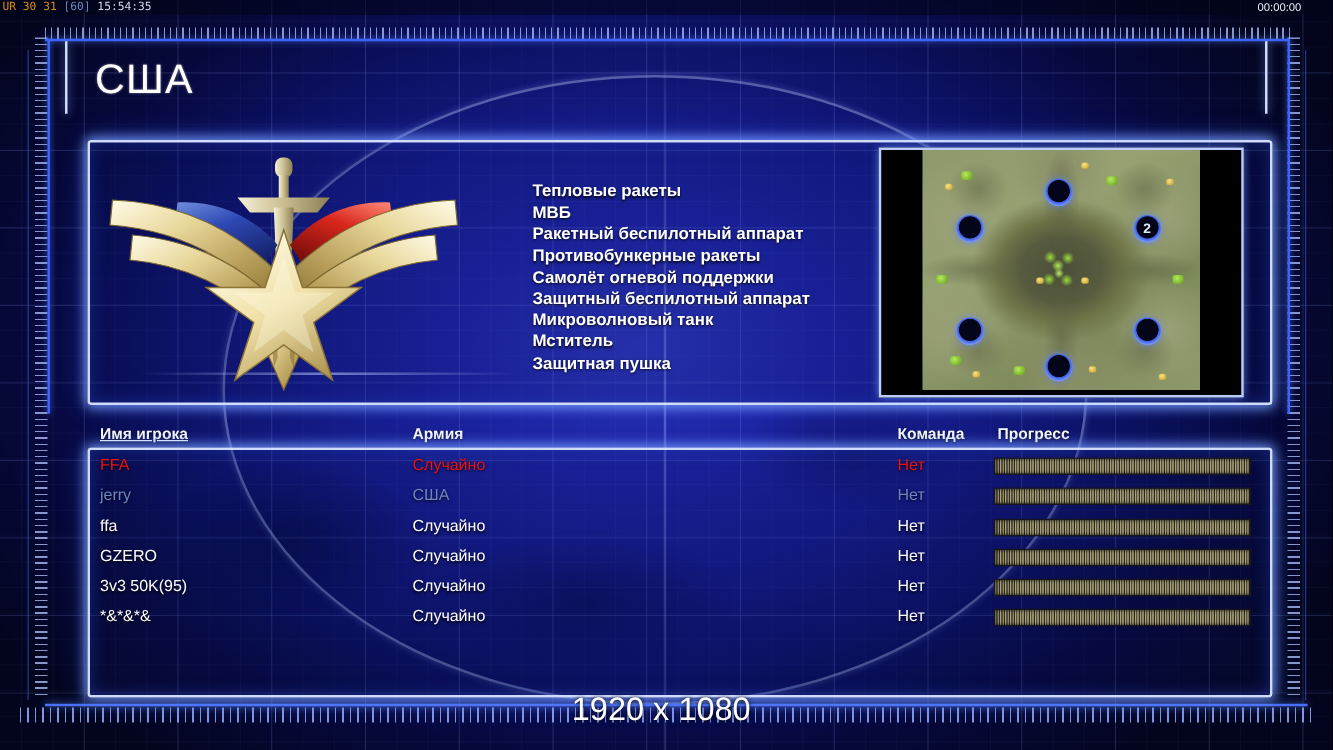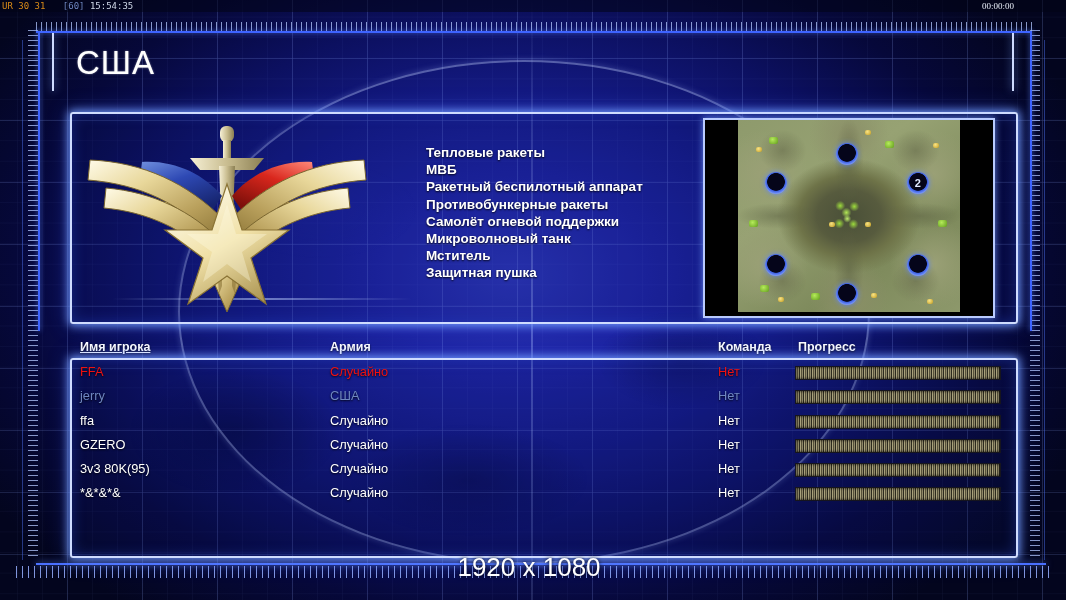--- a/index.html
+++ b/index.html
@@ -161,24 +161,24 @@
         #a9a27c 0 1px, #57513a 1px 2px, #8e8868 2px 3px, #2c2a1e 3px 4px),
       linear-gradient(to bottom,#6a6448,#312f22 55%,#6e6850);
     border:1px solid #16151e;
     box-shadow:inset 0 0 3px rgba(0,0,0,.9);}
 
   
   .topbar{position:absolute;left:0;top:0;width:1066px;height:12px;
     background:rgba(2,4,22,.55);}
   .topleft-text{position:absolute;left:2px;top:1px;font-size:9px;
     font-family:"DejaVu Sans Mono", monospace;white-space:nowrap;}
-  .topleft-text .o{color:#d98b18;} .topleft-text .b{color:#6e86c0;margin-left:12px;}
+  .topleft-text .o{color:#d98b18;} .topleft-text .b{color:#6e86c0;}
   .topleft-text .w{color:#cfd8e8;}
-  .topright-text{position:absolute;left:982px;top:1px;font-size:9px;color:#e8eef8;
-    font-family:Liberation Serif, serif;}
+  .topright-text{position:absolute;left:1006px;top:1px;font-size:9px;color:#e8eef8;
+    font-family:Liberation Sans, sans-serif;}
 
   .resolution{position:absolute;left:0;top:552px;width:1058px;text-align:center;
     font-size:26px;color:#ffffff;text-shadow:0 0 4px rgba(0,0,0,.9);}
 </style>
 </head>
 <body>
 
 <div id="screen">
 
   <div class="bg-grad"></div>
@@ -282,20 +282,21 @@
       <path d="M145 86 L154 116 L185 116 L160 134 L169 164 L145 146 L121 164 L130 134 L105 116 L136 116 Z" fill="#fffbe4" opacity=".35"></path>
     </svg>
   </div>
 
   <div class="unitlist">
     <div>Тепловые ракеты</div>
     <div>МВБ</div>
     <div>Ракетный беспилотный аппарат</div>
     <div>Противобункерные ракеты</div>
     <div>Самолёт огневой поддержки</div>
+    <div>Защитный беспилотный аппарат</div>
     <div>Микроволновый танк</div>
     <div>Мститель</div>
     <div>Защитная пушка</div>
   </div>
 
   <div class="map-wrap">
     <div class="map-inner">
       <div class="map-veins"></div>
       <div class="map-center-res"></div>
       <div class="ore" style="left:14%;top:9%;"></div>
@@ -350,21 +351,21 @@
         <div class="cell c2" style="color: rgb(255, 255, 255);">Нет</div>
         <div class="bar"></div>
       </div>
       <div class="row">
         <div class="cell c0" style="color: rgb(255, 255, 255);">GZERO</div>
         <div class="cell c1" style="color: rgb(255, 255, 255);">Случайно</div>
         <div class="cell c2" style="color: rgb(255, 255, 255);">Нет</div>
         <div class="bar"></div>
       </div>
       <div class="row">
-        <div class="cell c0" style="color: rgb(255, 255, 255);">3v3 80K(95)</div>
+        <div class="cell c0" style="color: rgb(255, 255, 255);">3v3 50K(95)</div>
         <div class="cell c1" style="color: rgb(255, 255, 255);">Случайно</div>
         <div class="cell c2" style="color: rgb(255, 255, 255);">Нет</div>
         <div class="bar"></div>
       </div>
       <div class="row">
         <div class="cell c0" style="color: rgb(255, 255, 255);">*&amp;*&amp;*&amp;</div>
         <div class="cell c1" style="color: rgb(255, 255, 255);">Случайно</div>
         <div class="cell c2" style="color: rgb(255, 255, 255);">Нет</div>
         <div class="bar"></div>
       </div>

